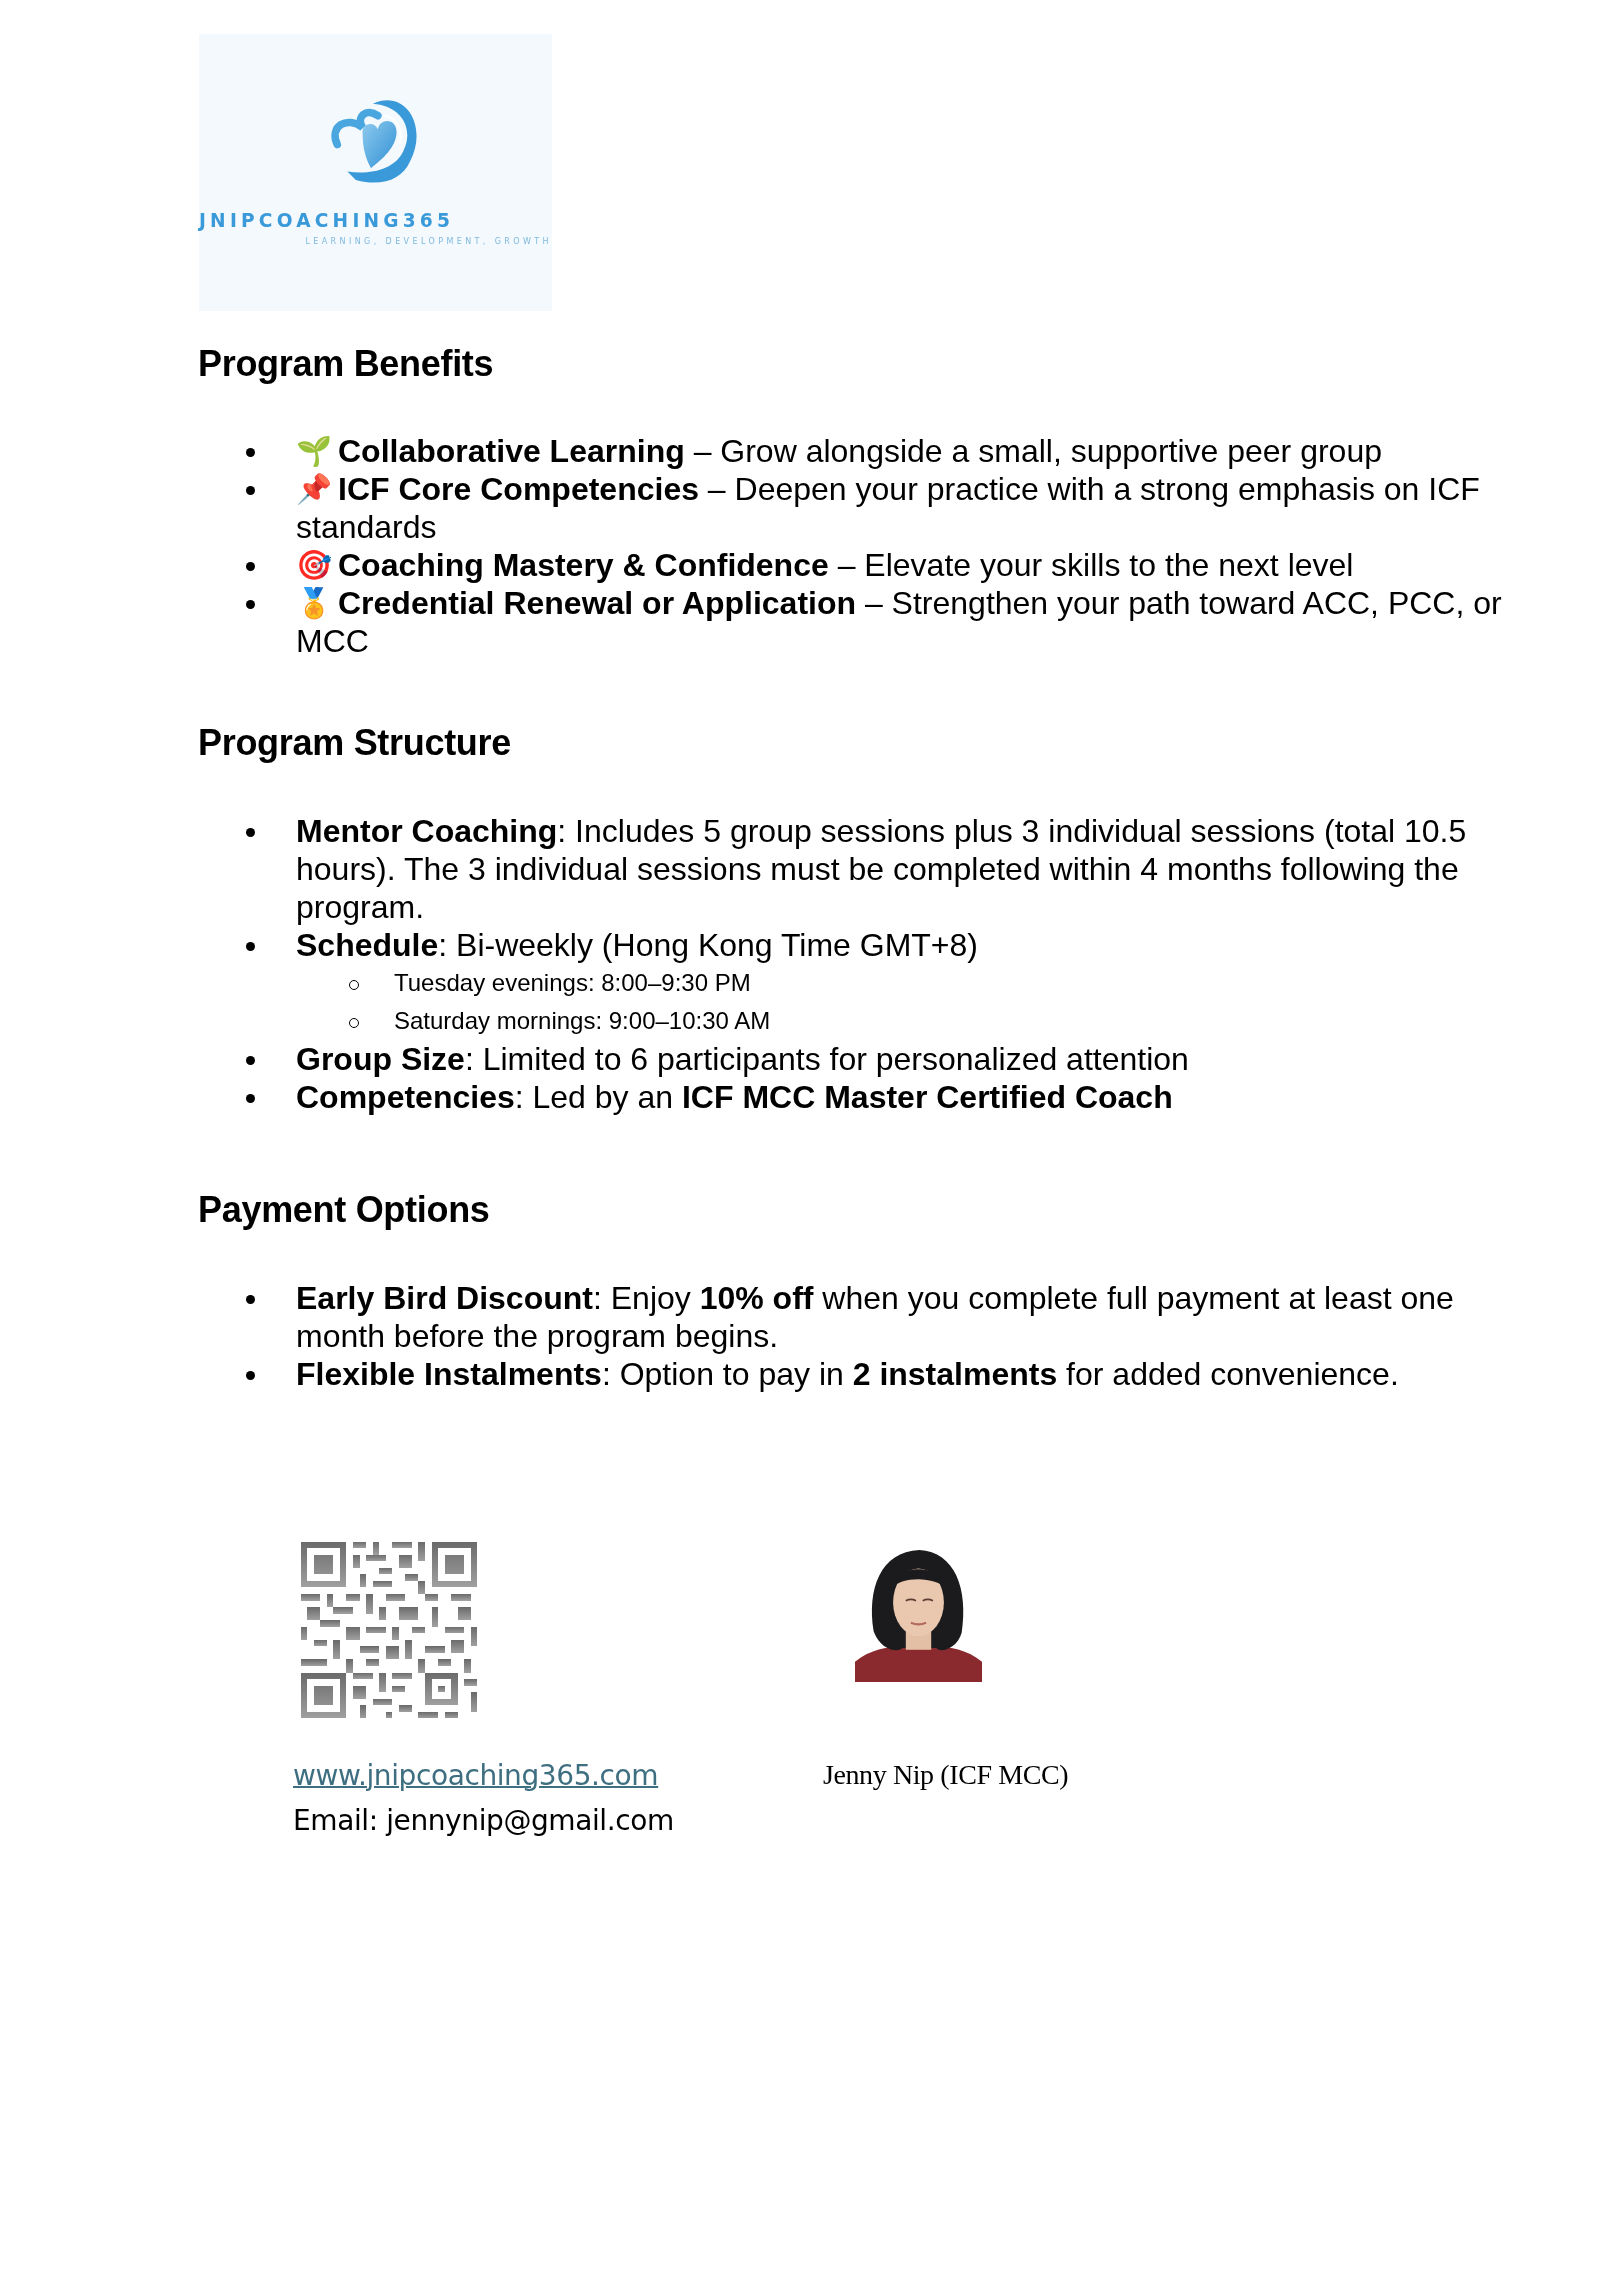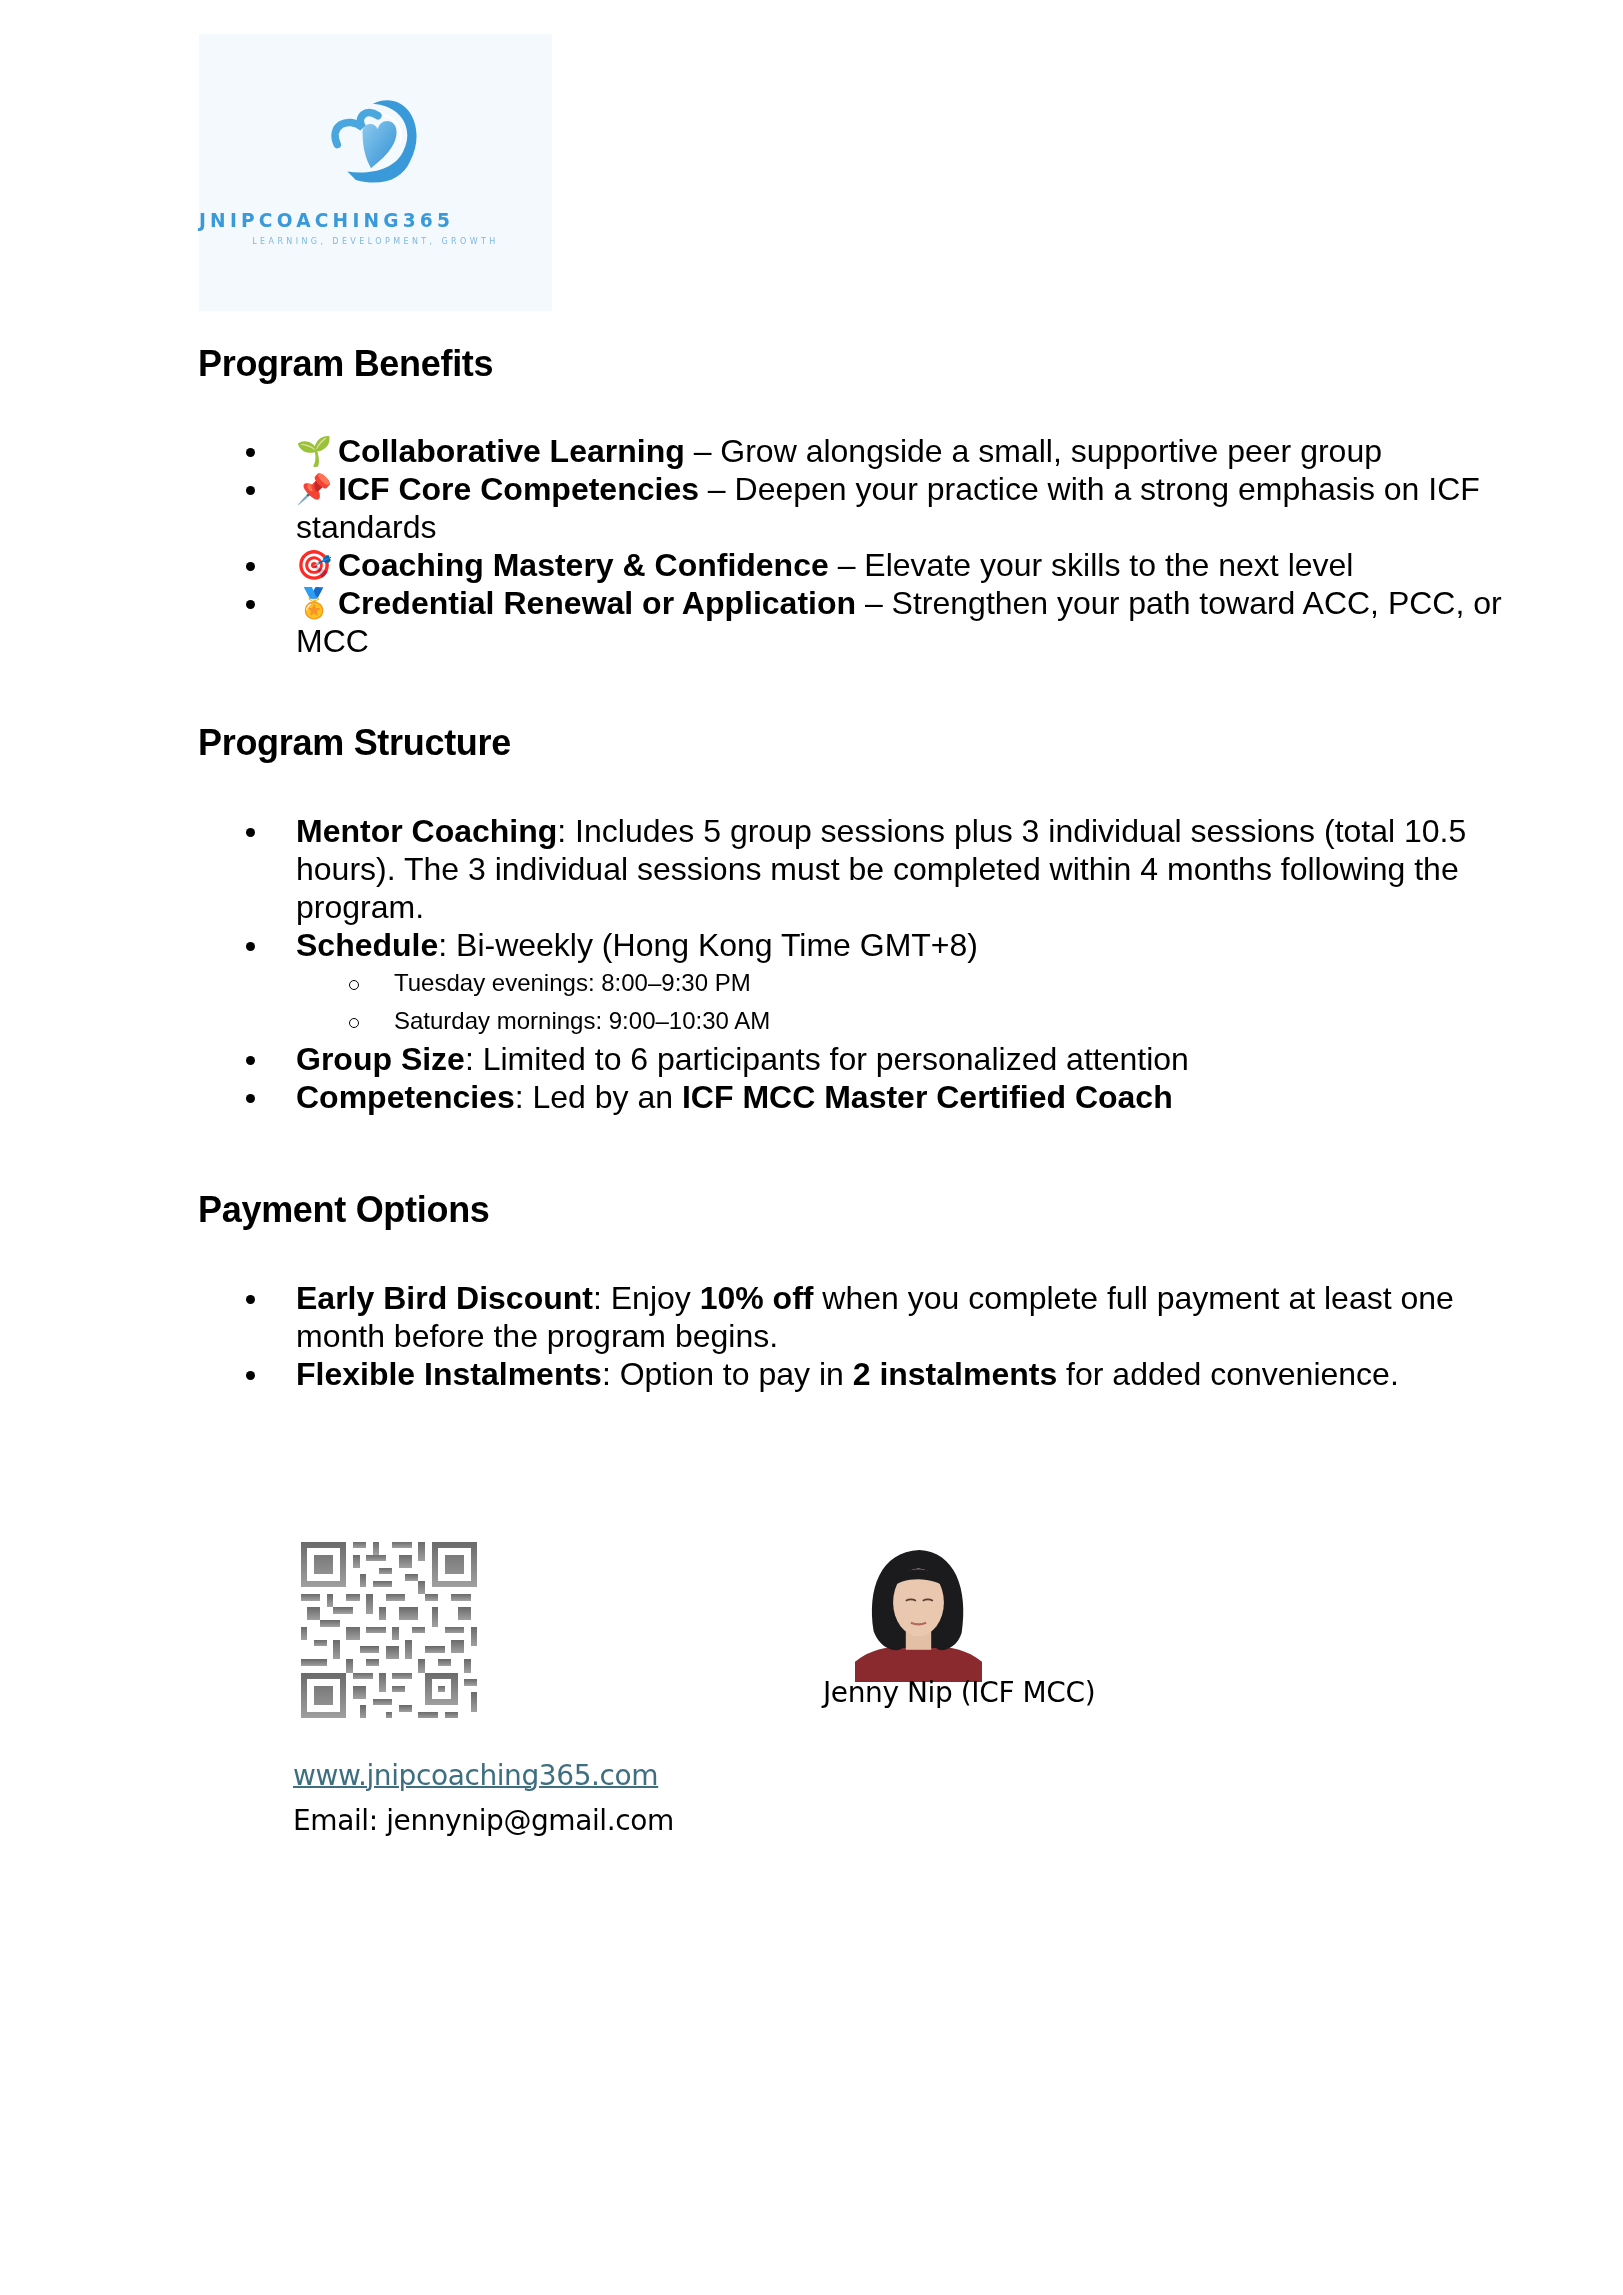--- a/index.html
+++ b/index.html
@@ -12,21 +12,21 @@
     position: absolute; left: 199px; top: 34px; width: 353px; height: 277px;
     background: #F4F9FD;
   }
   .logo-box svg { position: absolute; left: 123px; top: 58px; }
   .logo-title {
     position: absolute; left: 0; width: 100%; top: 176px; text-align: left;
     font-family: "DejaVu Sans", sans-serif; font-weight: bold; font-size: 18.6px;
     letter-spacing: 4.2px; color: #3A9AD9;
   }
   .logo-tag {
-    position: absolute; left: 0; width: 100%; top: 203px; text-align: center;
+    position: absolute; left: 0; width: 100%; top: 203px; text-align: right;
     font-family: "DejaVu Sans", sans-serif; font-size: 8px; letter-spacing: 3.4px;
     color: #7FB9DF;
   }
   h2 {
     position: absolute; left: 198px; font-size: 36px; font-weight: bold;
     font-family: "Liberation Sans", sans-serif; letter-spacing: -0.3px;
   }
   .list { position: absolute; left: 0; width: 1623px; list-style: none; }
   .item {
     position: relative; font-size: 32px; line-height: 38px;
@@ -200,14 +200,14 @@
     <rect x="60" y="108" width="30" height="24" fill="#E3BFA5"></rect>
     <ellipse cx="75" cy="76" rx="30" ry="40" fill="#EAC8AF"></ellipse>
     <path d="M42 60 C 44 30, 104 28, 108 60 C 96 46, 56 44, 42 60 Z" fill="#1B1B1E"></path>
     <path d="M60 74 q6 -3 12 0 M80 74 q6 -3 12 0" stroke="#5A3C30" stroke-width="2" fill="none"></path>
     <path d="M66 100 q9 4 18 0" stroke="#B36A5E" stroke-width="2.5" fill="none"></path>
   </svg>
 </div>
 
 <a class="contact link" style="left:293px; top:1743px;">www.jnipcoaching365.com</a>
 <div class="contact" style="left:293px; top:1788px;">Email: jennynip@gmail.com</div>
-<div class="contact" style="left:823px; top:1660px;">Jenny Nip (ICF MCC)</div>
+<div class="contact" style="left:823px; top:1743px;font-family:Liberation Serif, serif;">Jenny Nip (ICF MCC)</div>
 
 
 </body></html>

